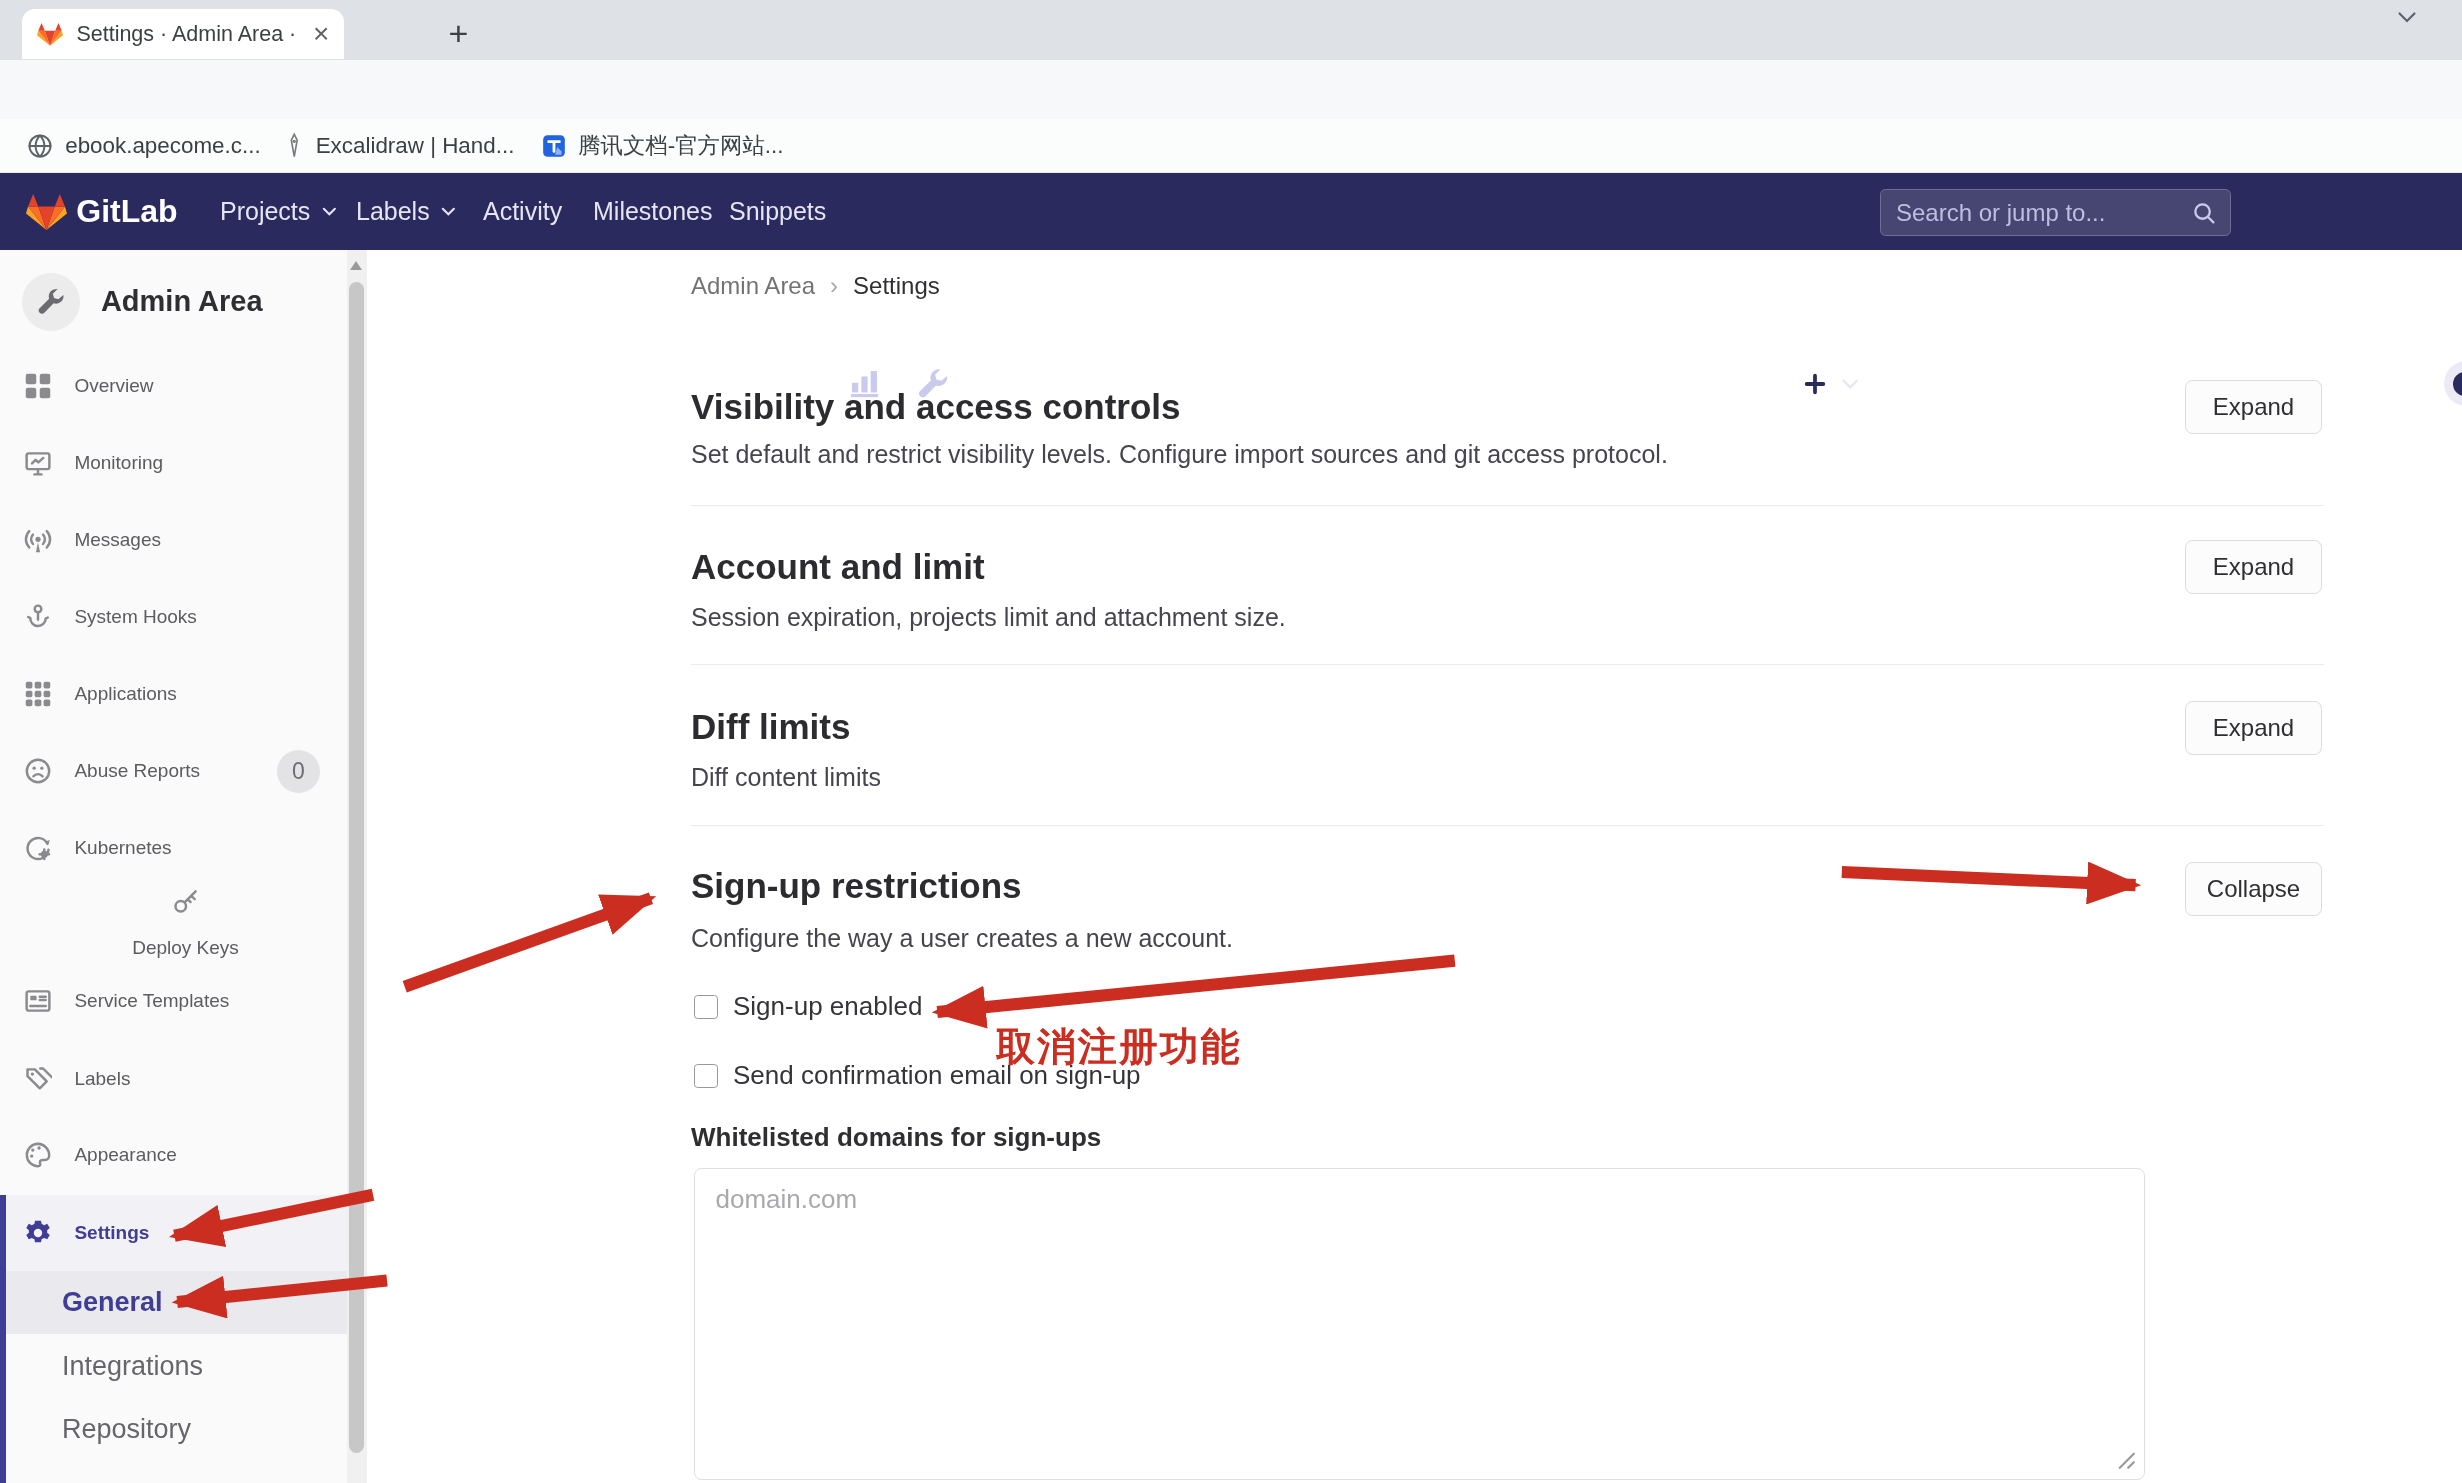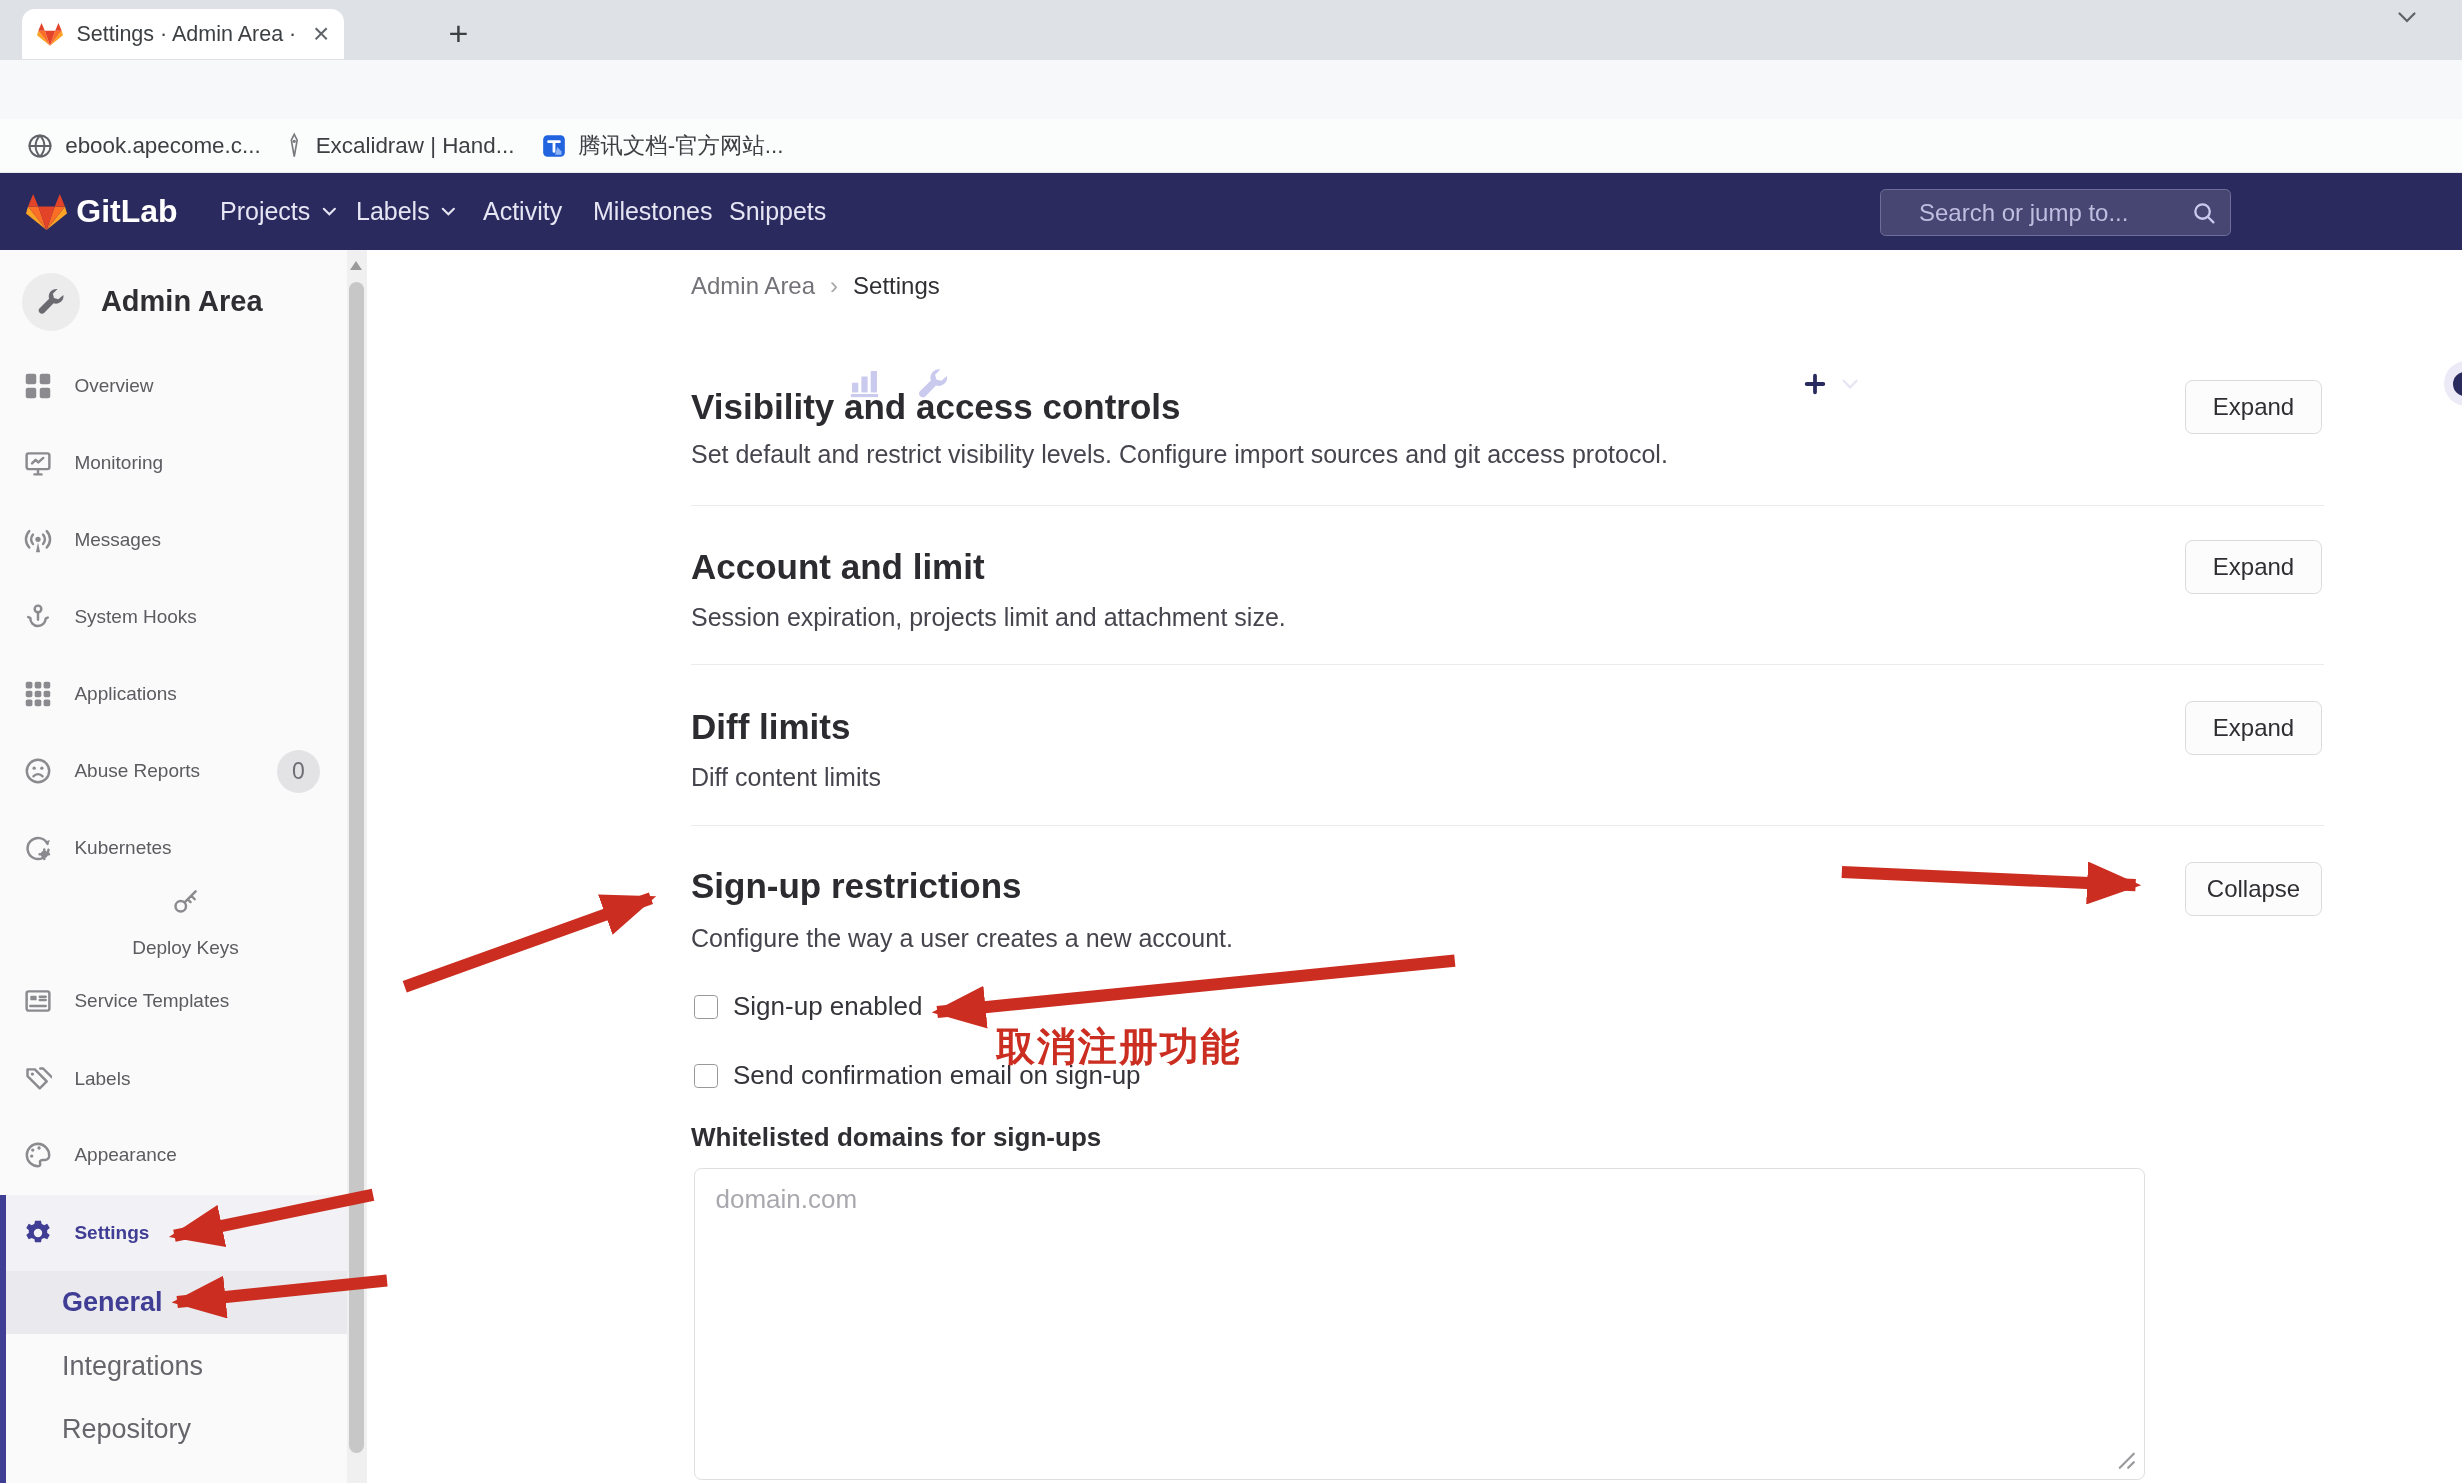--- a/index.html
+++ b/index.html
@@ -30,21 +30,21 @@
   .bookmark span{font-size:22.4px;color:#3c4043;white-space:nowrap;}
 
   
   .navbar{left:0;top:173px;width:2462px;height:77px;background:#2b2a5e;}
   .brand-text{font-size:32px;font-weight:600;color:#ffffff;}
   .nav-item{position:absolute;top:0;height:77px;display:flex;align-items:center;gap:9.3px;
             color:#e6e5f4;font-size:25px;}
   .nav-search{left:1880px;top:16px;width:351px;height:47px;background:#474672;border:0.9px solid #6f6e99;
               border-radius:5.6px;display:flex;align-items:center;padding:0 13px;box-sizing:border-box;}
   .nav-search input{flex:1;background:transparent;border:none;outline:none;
-              font-size:24px;color:#e6e5f4;font-family:inherit;min-width:0;margin-left:23px;}
+              font-size:24px;color:#e6e5f4;font-family:inherit;min-width:0;}
   .nav-search input::placeholder{color:#bfbde0;}
   .avatar{left:2444px;top:188px;width:45px;height:45px;border-radius:50%;background:#eceaf7;overflow:hidden;}
   .avatar i{position:absolute;left:9.3px;top:11.2px;width:24px;height:24px;border-radius:50%;background:#2b2a5e;}
 
   
   .sidebar{left:0;top:250px;width:347px;height:1233px;background:#fafafa;}
   .side-head{left:0;top:250px;width:347px;height:103px;display:flex;align-items:center;gap:20.5px;padding-left:22.4px;box-sizing:border-box;}
   .side-head .circ{width:58px;height:58px;border-radius:50%;background:#ececec;display:flex;align-items:center;justify-content:center;}
   .side-title{font-size:29px;font-weight:600;color:#2f2e33;}
   .srow{position:absolute;left:0;width:347px;height:76px;display:flex;align-items:center;gap:22.4px;

